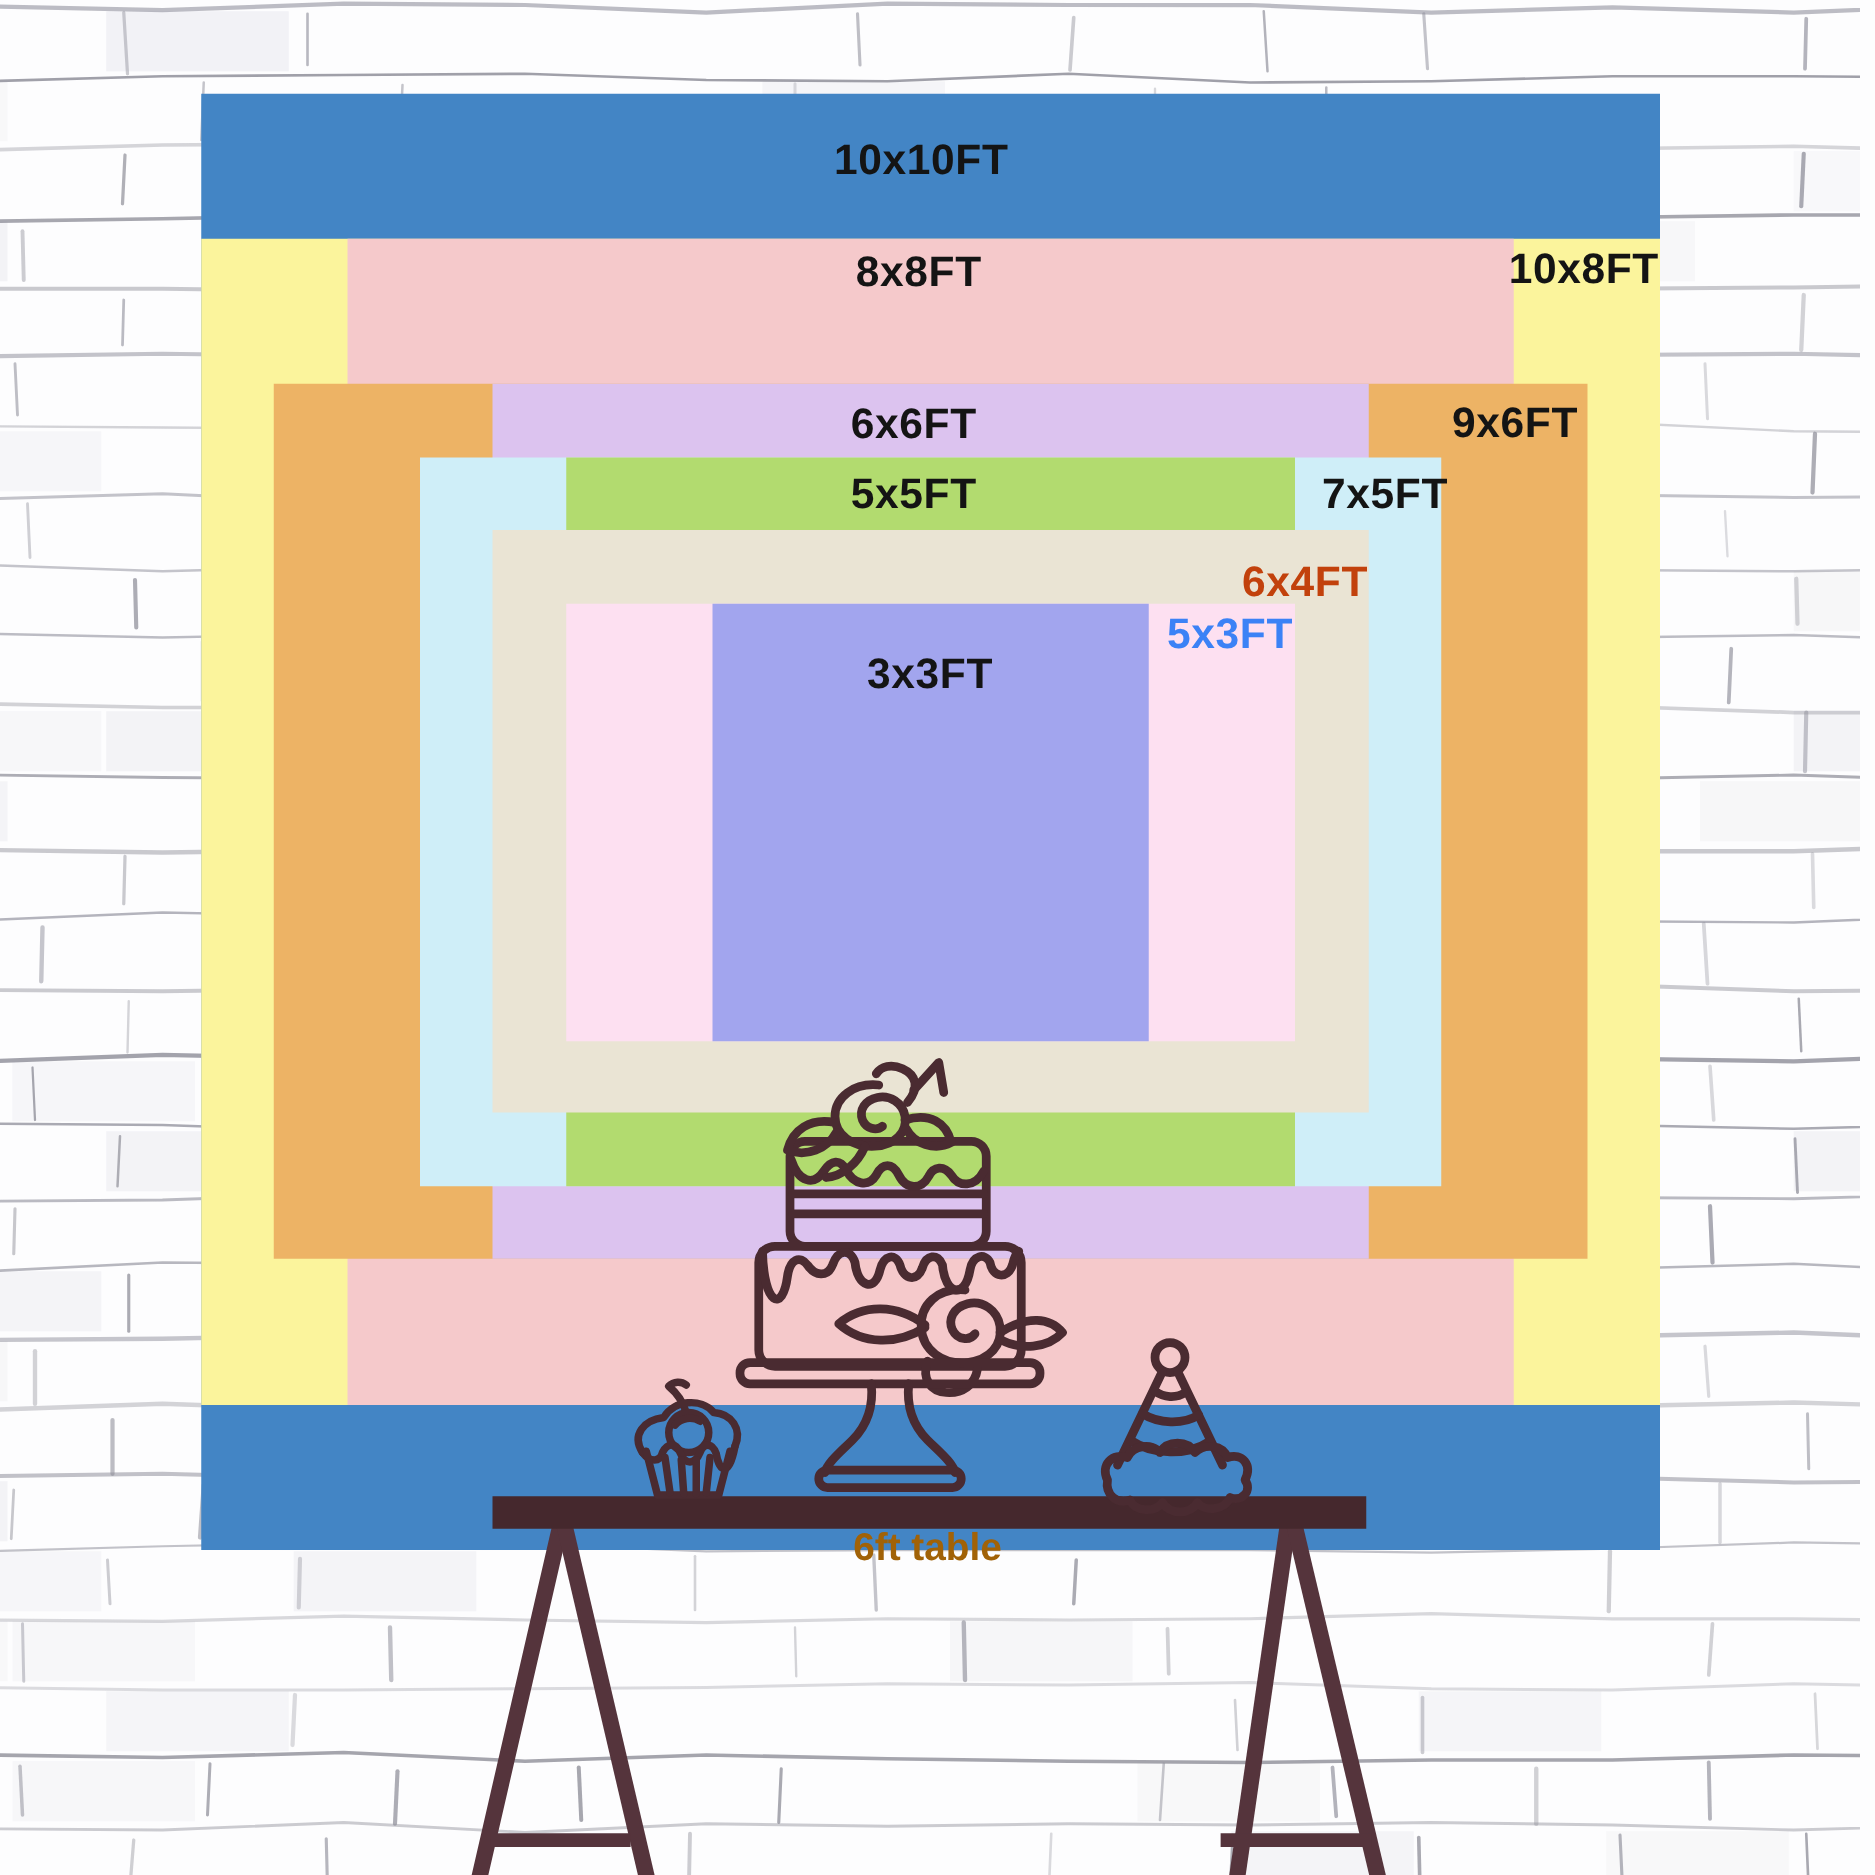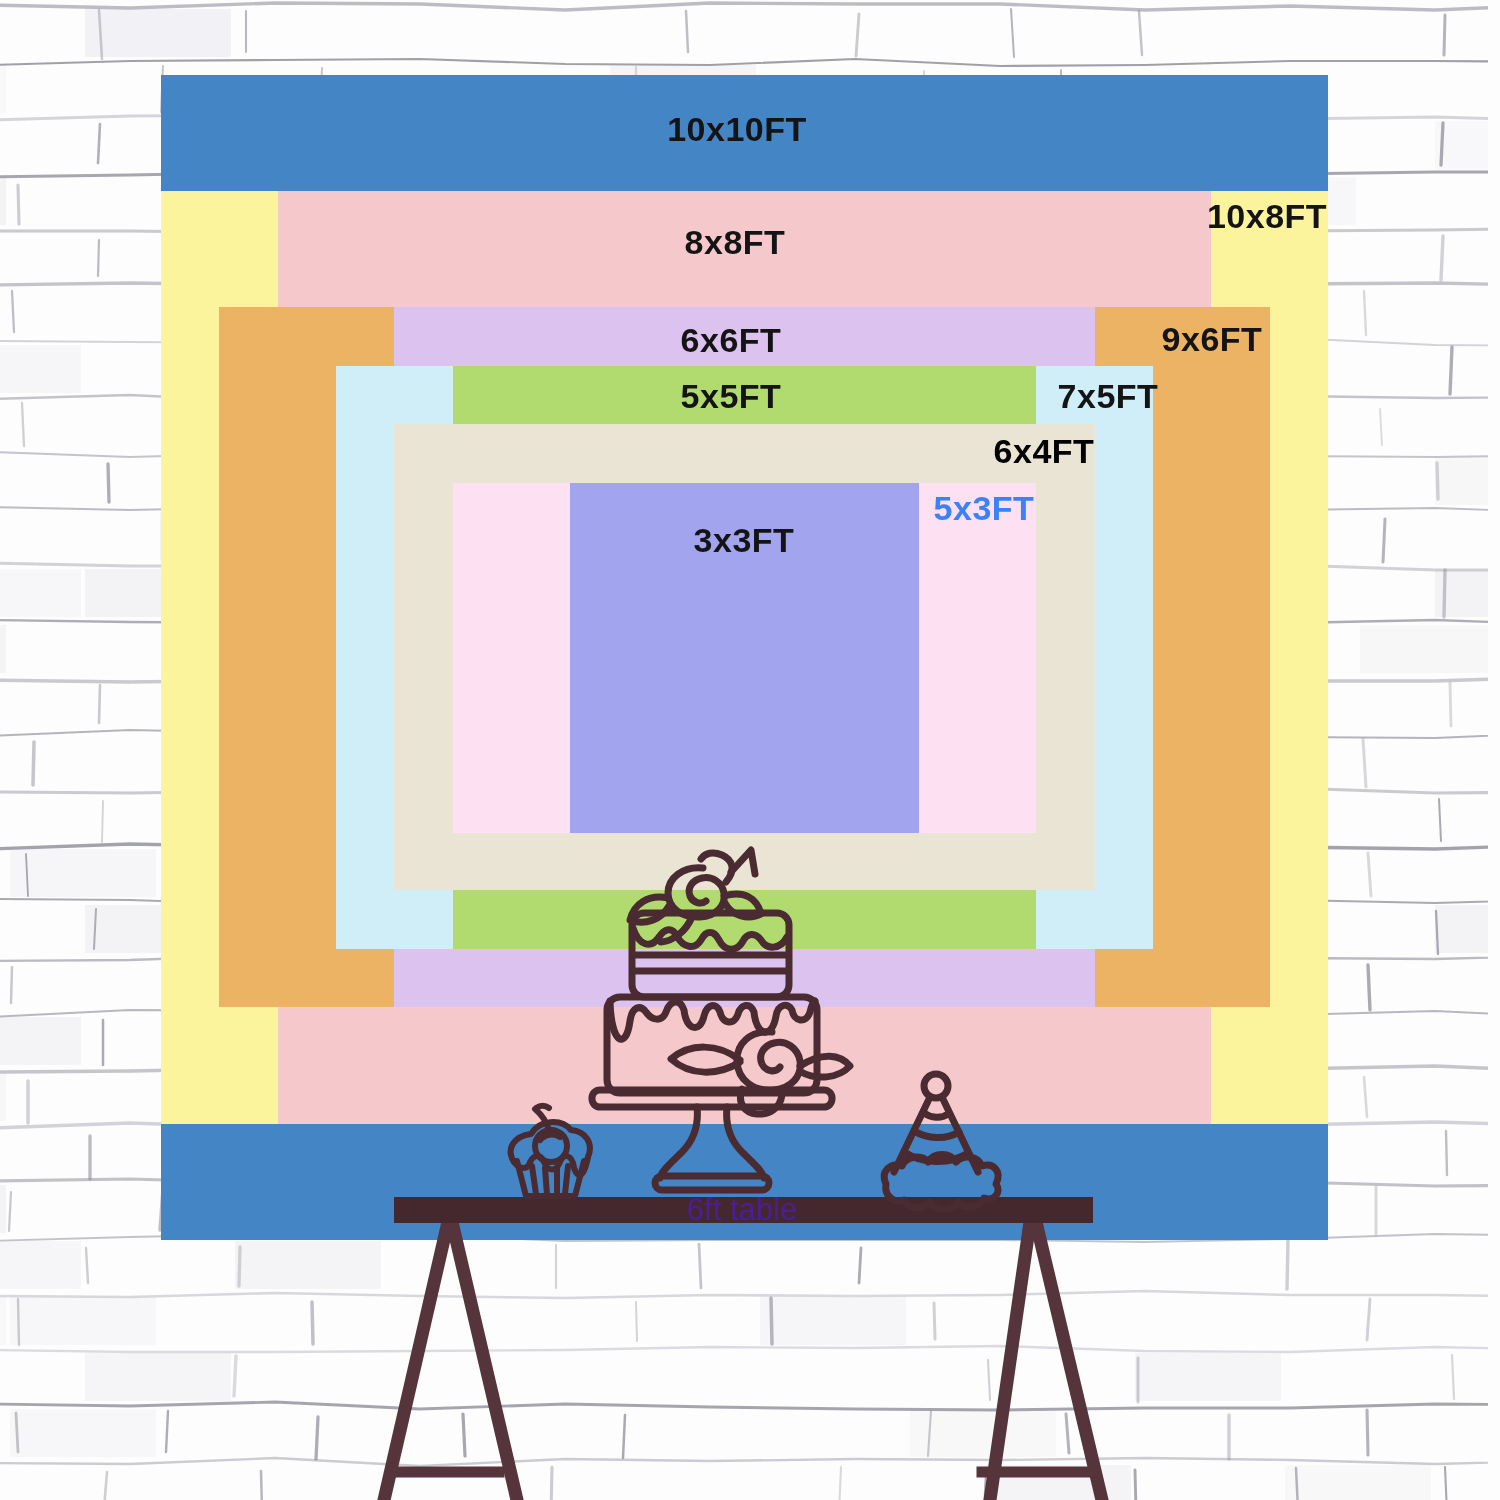--- a/index.html
+++ b/index.html
@@ -16,31 +16,31 @@
   #rect-6x6  {left:394px;top:307px;width:701px;height:700px;z-index:5;}
   #rect-7x5  {left:336px;top:366px;width:817px;height:583px;z-index:6;}
   #rect-5x5  {left:453px;top:366px;width:583px;height:583px;z-index:7;}
   #rect-6x4  {left:394px;top:424px;width:701px;height:466px;z-index:8;}
   #rect-5x3  {left:453px;top:483px;width:583px;height:350px;z-index:9;}
   #rect-3x3  {left:570px;top:483px;width:349px;height:350px;z-index:10;}
   #art-svg{z-index:15;}
   .size-label{position:absolute;z-index:20;transform:translate(-50%,-50%);
               font-size:34px;font-weight:600;letter-spacing:0.5px;white-space:nowrap;}
   #label-10x10{left:737px;top:129px;}
-  #label-8x8  {left:735px;top:218px;margin-top:24px;}
+  #label-8x8  {left:735px;top:218px;}
   #label-10x8 {left:1267px;top:216px;}
   #label-6x6  {left:731px;top:340px;}
   #label-9x6  {left:1212px;top:339px;}
   #label-5x5  {left:731px;top:396px;}
   #label-7x5  {left:1108px;top:396px;}
   #label-6x4  {left:1044px;top:451px;}
   #label-3x3  {left:744px;top:508px;}
   #label-5x3  {left:984px;top:508px;}
-  #table-label{position:absolute;left:742px;top:1210px;z-index:21;
-               transform:translate(-50%,-50%);font-size:31px;font-weight:400;color:#4c1d95;
+  #table-label{position:absolute;left:742px;top:1238px;z-index:21;
+               transform:translate(-50%,-50%);font-size:31px;font-weight:700;color:#a16207;
                white-space:nowrap;}
 </style>
 </head>
 <body>
 
 <div class="stage">
 
   <svg id="wall-svg" class="layer" viewBox="0 0 1500 1500">
     <rect id="wall-bg" x="0" y="0" width="1500" height="1500" fill="#fdfdfe"></rect>
     <g id="wall-shade" stroke="none">
@@ -376,21 +376,21 @@
   <div class="rect" id="rect-5x3" style="background-color: rgb(253, 224, 241);"></div>
   <div class="rect" id="rect-3x3" style="background-color: rgb(162, 165, 238);"></div>
 
   <div class="size-label" id="label-10x10" style="color: rgb(20, 20, 20);">10x10FT</div>
   <div class="size-label" id="label-10x8" style="color: rgb(20, 20, 20);">10x8FT</div>
   <div class="size-label" id="label-8x8" style="color: rgb(20, 20, 20);">8x8FT</div>
   <div class="size-label" id="label-9x6" style="color: rgb(20, 20, 20);">9x6FT</div>
   <div class="size-label" id="label-6x6" style="color: rgb(20, 20, 20);">6x6FT</div>
   <div class="size-label" id="label-7x5" style="color: rgb(20, 20, 20);">7x5FT</div>
   <div class="size-label" id="label-5x5" style="color: rgb(20, 20, 20);">5x5FT</div>
-  <div class="size-label" id="label-6x4" style="color: #000000;">6x4FT</div>
+  <div class="size-label" id="label-6x4" style="color: #c2410c; margin-top: 15px;">6x4FT</div>
   <div class="size-label" id="label-5x3" style="color: #3b82f6;">5x3FT</div>
   <div class="size-label" id="label-3x3" style="color: rgb(20, 20, 20); margin-top: 32px;">3x3FT</div>
 
   <svg id="art-svg" class="layer" viewBox="0 0 1500 1500">
 
     <g fill="none" stroke-width="13" stroke-linecap="square" style="stroke: rgb(85, 52, 60);">
       <path d="M448,1222 L384,1500"></path>
       <path d="M452,1222 L517,1500"></path>
       <path d="M398,1472 L499,1472" stroke-width="11"></path>
       <path d="M1030,1222 L990,1500"></path>

